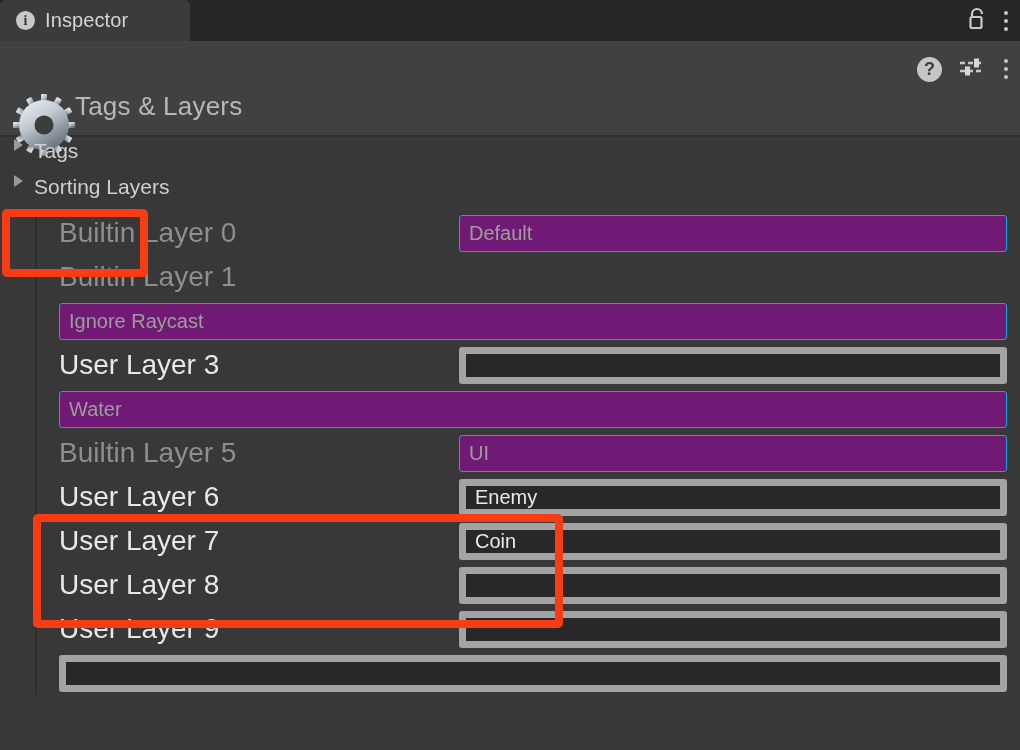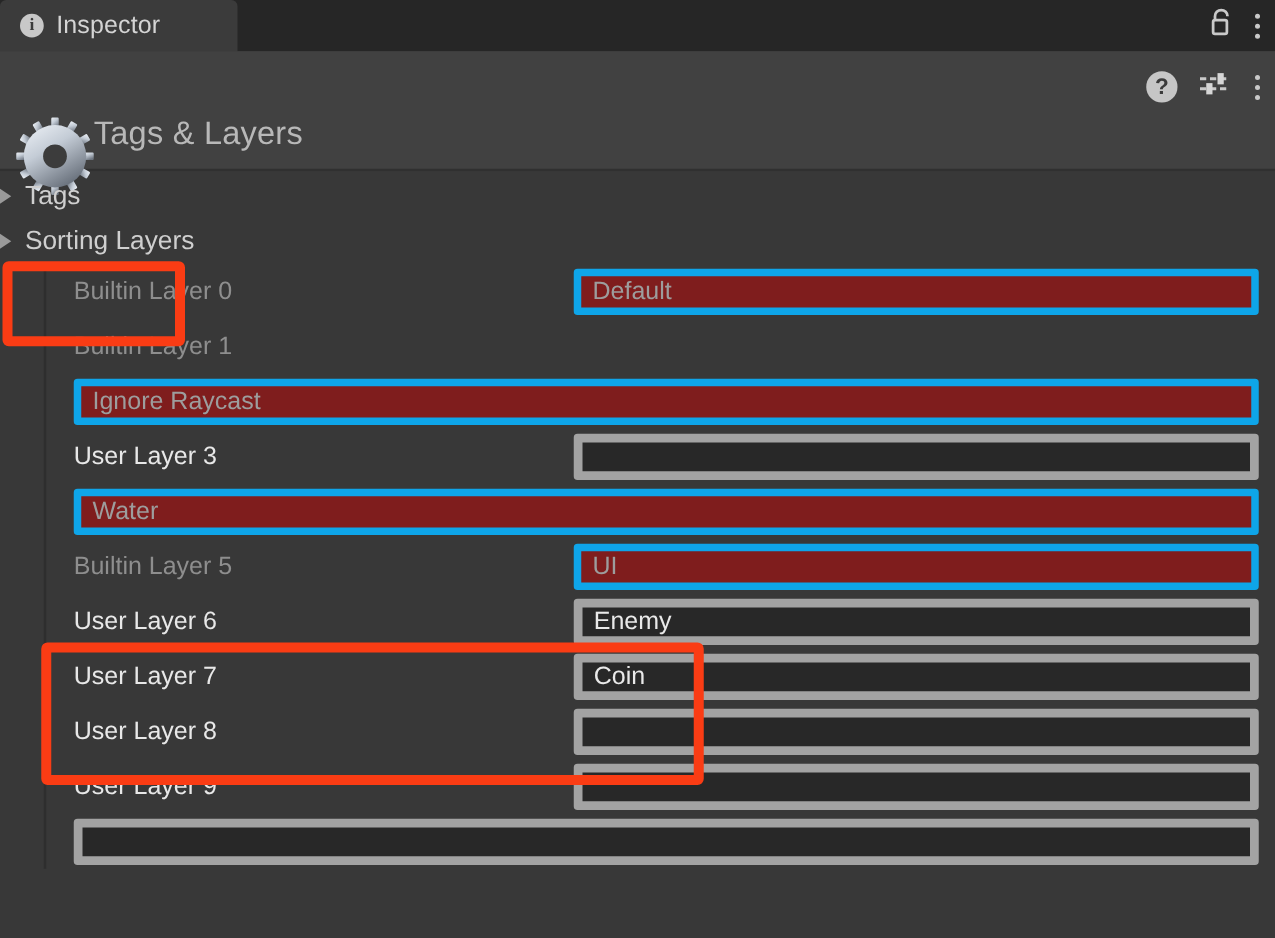--- a/index.html
+++ b/index.html
@@ -61,22 +61,22 @@
     cursor: pointer;
   }
   .kebab { display: flex; flex-direction: column; gap: 4px; cursor: pointer; padding: 2px; }
   .kebab i { width: 4px; height: 4px; border-radius: 50%; background: #c9c9c9; display: block; }
   .lock-icon { cursor: pointer; }
   .preset-icon { cursor: pointer; }
 
   
   .body { position: absolute; left: 0; top: 139px; width: 1020px; }
   .foldout {
-    height: 36px; display: flex; align-items: center;
-    gap: 11px; cursor: pointer;
+    height: 36px; display: flex; 
+    padding-left: 14px; gap: 11px; cursor: pointer;
   }
   .foldout-label { color: #cfcfcf; font-size: 21px; }
   .arrow-right {
     width: 0; height: 0;
     border-left: 9px solid #9a9a9a;
     border-top: 6px solid transparent;
     border-bottom: 6px solid transparent;
   }
   .arrow-down {
     width: 0; height: 0;
@@ -88,32 +88,32 @@
   
   .layers-area { position: relative; padding-left: 36px; }
   .vdivider {
     position: absolute; left: 35px; top: 0; bottom: 0; width: 2px;
     background: #2e2e2e;
   }
   .row {
     height: 44px; display: flex; align-items: center;
     padding-left: 23px;
   }
-  .row-label { font-size: 20px; width: 400px; flex: 0 0 400px; }
+  .row-label { font-size: 28px; width: 400px; flex: 0 0 400px; }
   .row-label.builtin { color: #8e8e8e; }
   .row-label.user { color: #e8e8e8; }
   .field {
     flex: 1; margin-right: 13px; height: 37px;
     border-radius: 3px;
     display: flex; align-items: center; padding-left: 9px;
     font-size: 20px;
     cursor: text;
   }
   .field.readonly {
-    background: #7f1d1d; border: 6px solid #0ea5e9; color: #9d9d9d;
+    background: #701a75; border: 1px solid #0ea5e9; color: #9d9d9d;
   }
   .field.editable {
     background: #282828; border: 7px solid #a3a3a3; color: #e9e9e9;
   }
 
   
   .anno {
     position: absolute; border: 8px solid #fa3c14;
     border-radius: 5px; pointer-events: none;
   }

